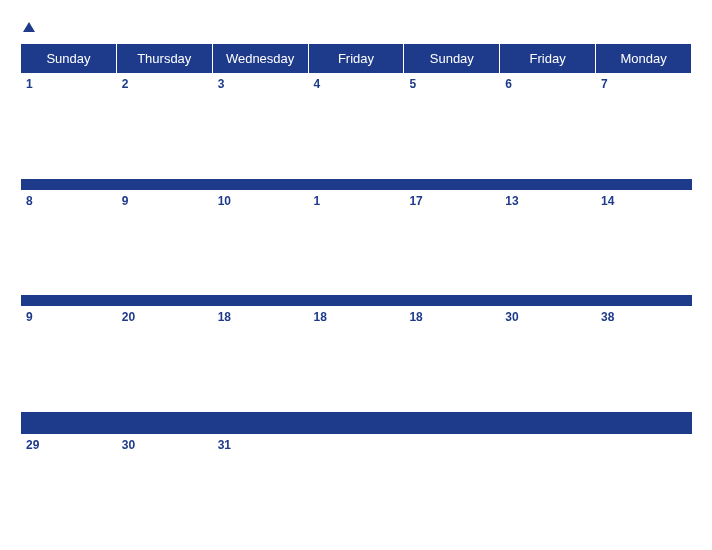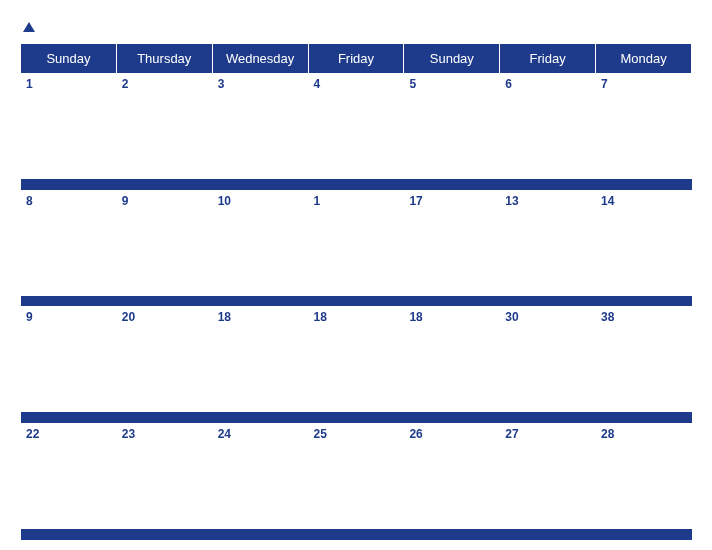--- a/index.html
+++ b/index.html
@@ -163,32 +163,32 @@
       </tr>
       <tr class="separator-row">
         <td></td>
         <td></td>
         <td></td>
         <td></td>
         <td></td>
         <td></td>
         <td></td>
       </tr>
-      <tr>
-        <td><span class="day-num">22</span></td>
-        <td><span class="day-num">23</span></td>
-        <td><span class="day-num">24</span></td>
-        <td><span class="day-num">25</span></td>
-        <td><span class="day-num">26</span></td>
-        <td><span class="day-num">27</span></td>
-        <td><span class="day-num">28</span></td>
-      </tr>
       <tr class="separator-row">
         <td></td>
         <td></td>
         <td></td>
         <td></td>
         <td></td>
         <td></td>
         <td></td>
       </tr>
+      <tr>
+        <td><span class="day-num">29</span></td>
+        <td><span class="day-num">30</span></td>
+        <td><span class="day-num">31</span></td>
+        <td class="empty"></td>
+        <td class="empty"></td>
+        <td class="empty"></td>
+        <td class="empty"></td>
+      </tr>
     </tbody>
 </table>
 
 </body></html>

